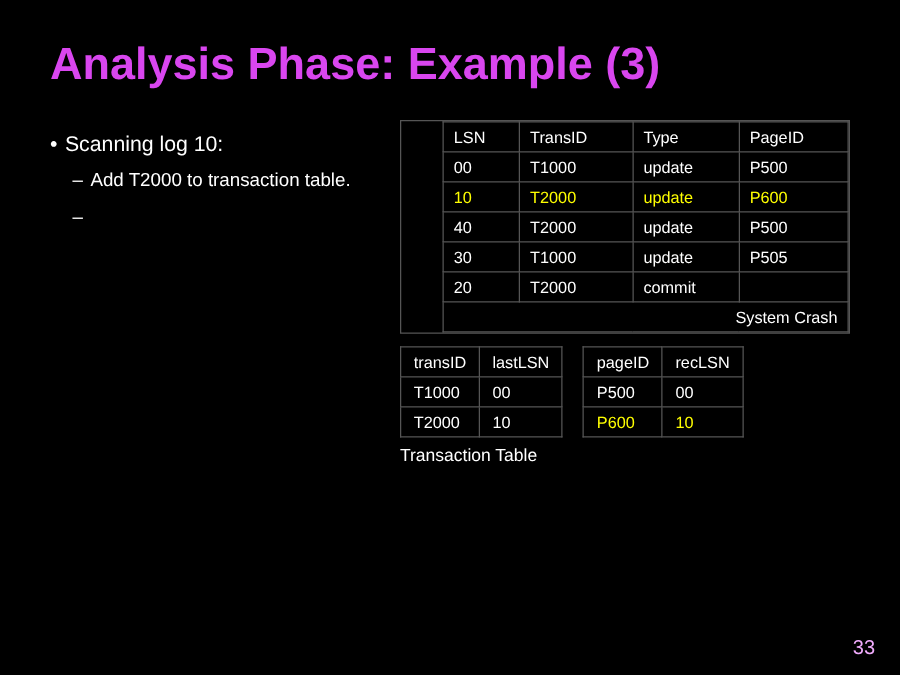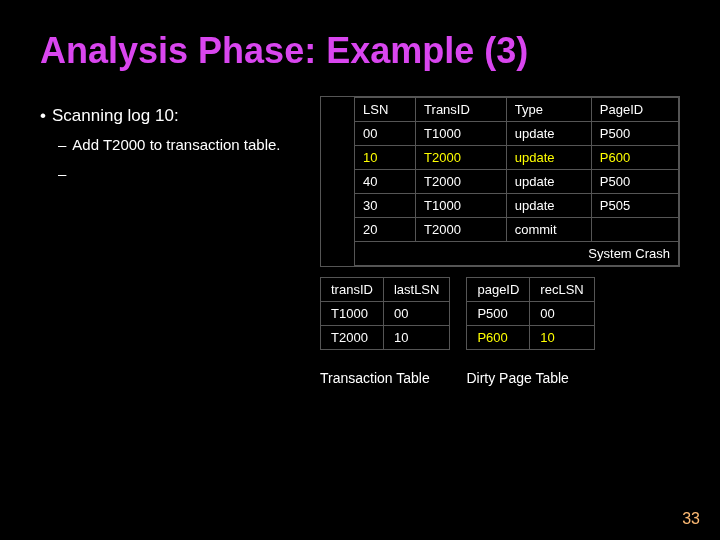--- a/index.html
+++ b/index.html
@@ -121,21 +121,21 @@
 
     .bottom-table-block {
       display: flex;
       flex-direction: column;
       align-items: flex-start;
     }
 
     .bottom-table-label {
       font-size: 14px;
       color: #fff;
-      margin-top: 20px;
+      margin-top: 6px;
     }
 
     .small-table {
       border-collapse: collapse;
       font-size: 13px;
     }
 
     .small-table th {
       border: 1px solid #555;
       padding: 4px 10px;
@@ -154,21 +154,21 @@
     .small-table tr.highlight td {
       color: #ffff00;
     }
 
     
     .page-number {
       position: absolute;
       bottom: 12px;
       right: 20px;
       font-size: 16px;
-      color: #fdba74;
+      color: #f0abfc;
     }
 
     .system-crash-cell {
       border: 1px solid #555;
       text-align: right;
       padding: 4px;
       color: #fff;
       font-size: 13px;
     }
   </style>
@@ -287,21 +287,20 @@
             <tr>
                   <td>P500</td>
                   <td>00</td>
                 </tr>
                 <tr class="highlight">
                   <td>P600</td>
                   <td>10</td>
                 </tr>
               </tbody>
           </table>
-          <div class="bottom-table-label">Dirty Page Table</div>
         </div>
 
       </div>
     </div>
   </div>
 
 </div>
 
 <div class="page-number">33</div>
 

